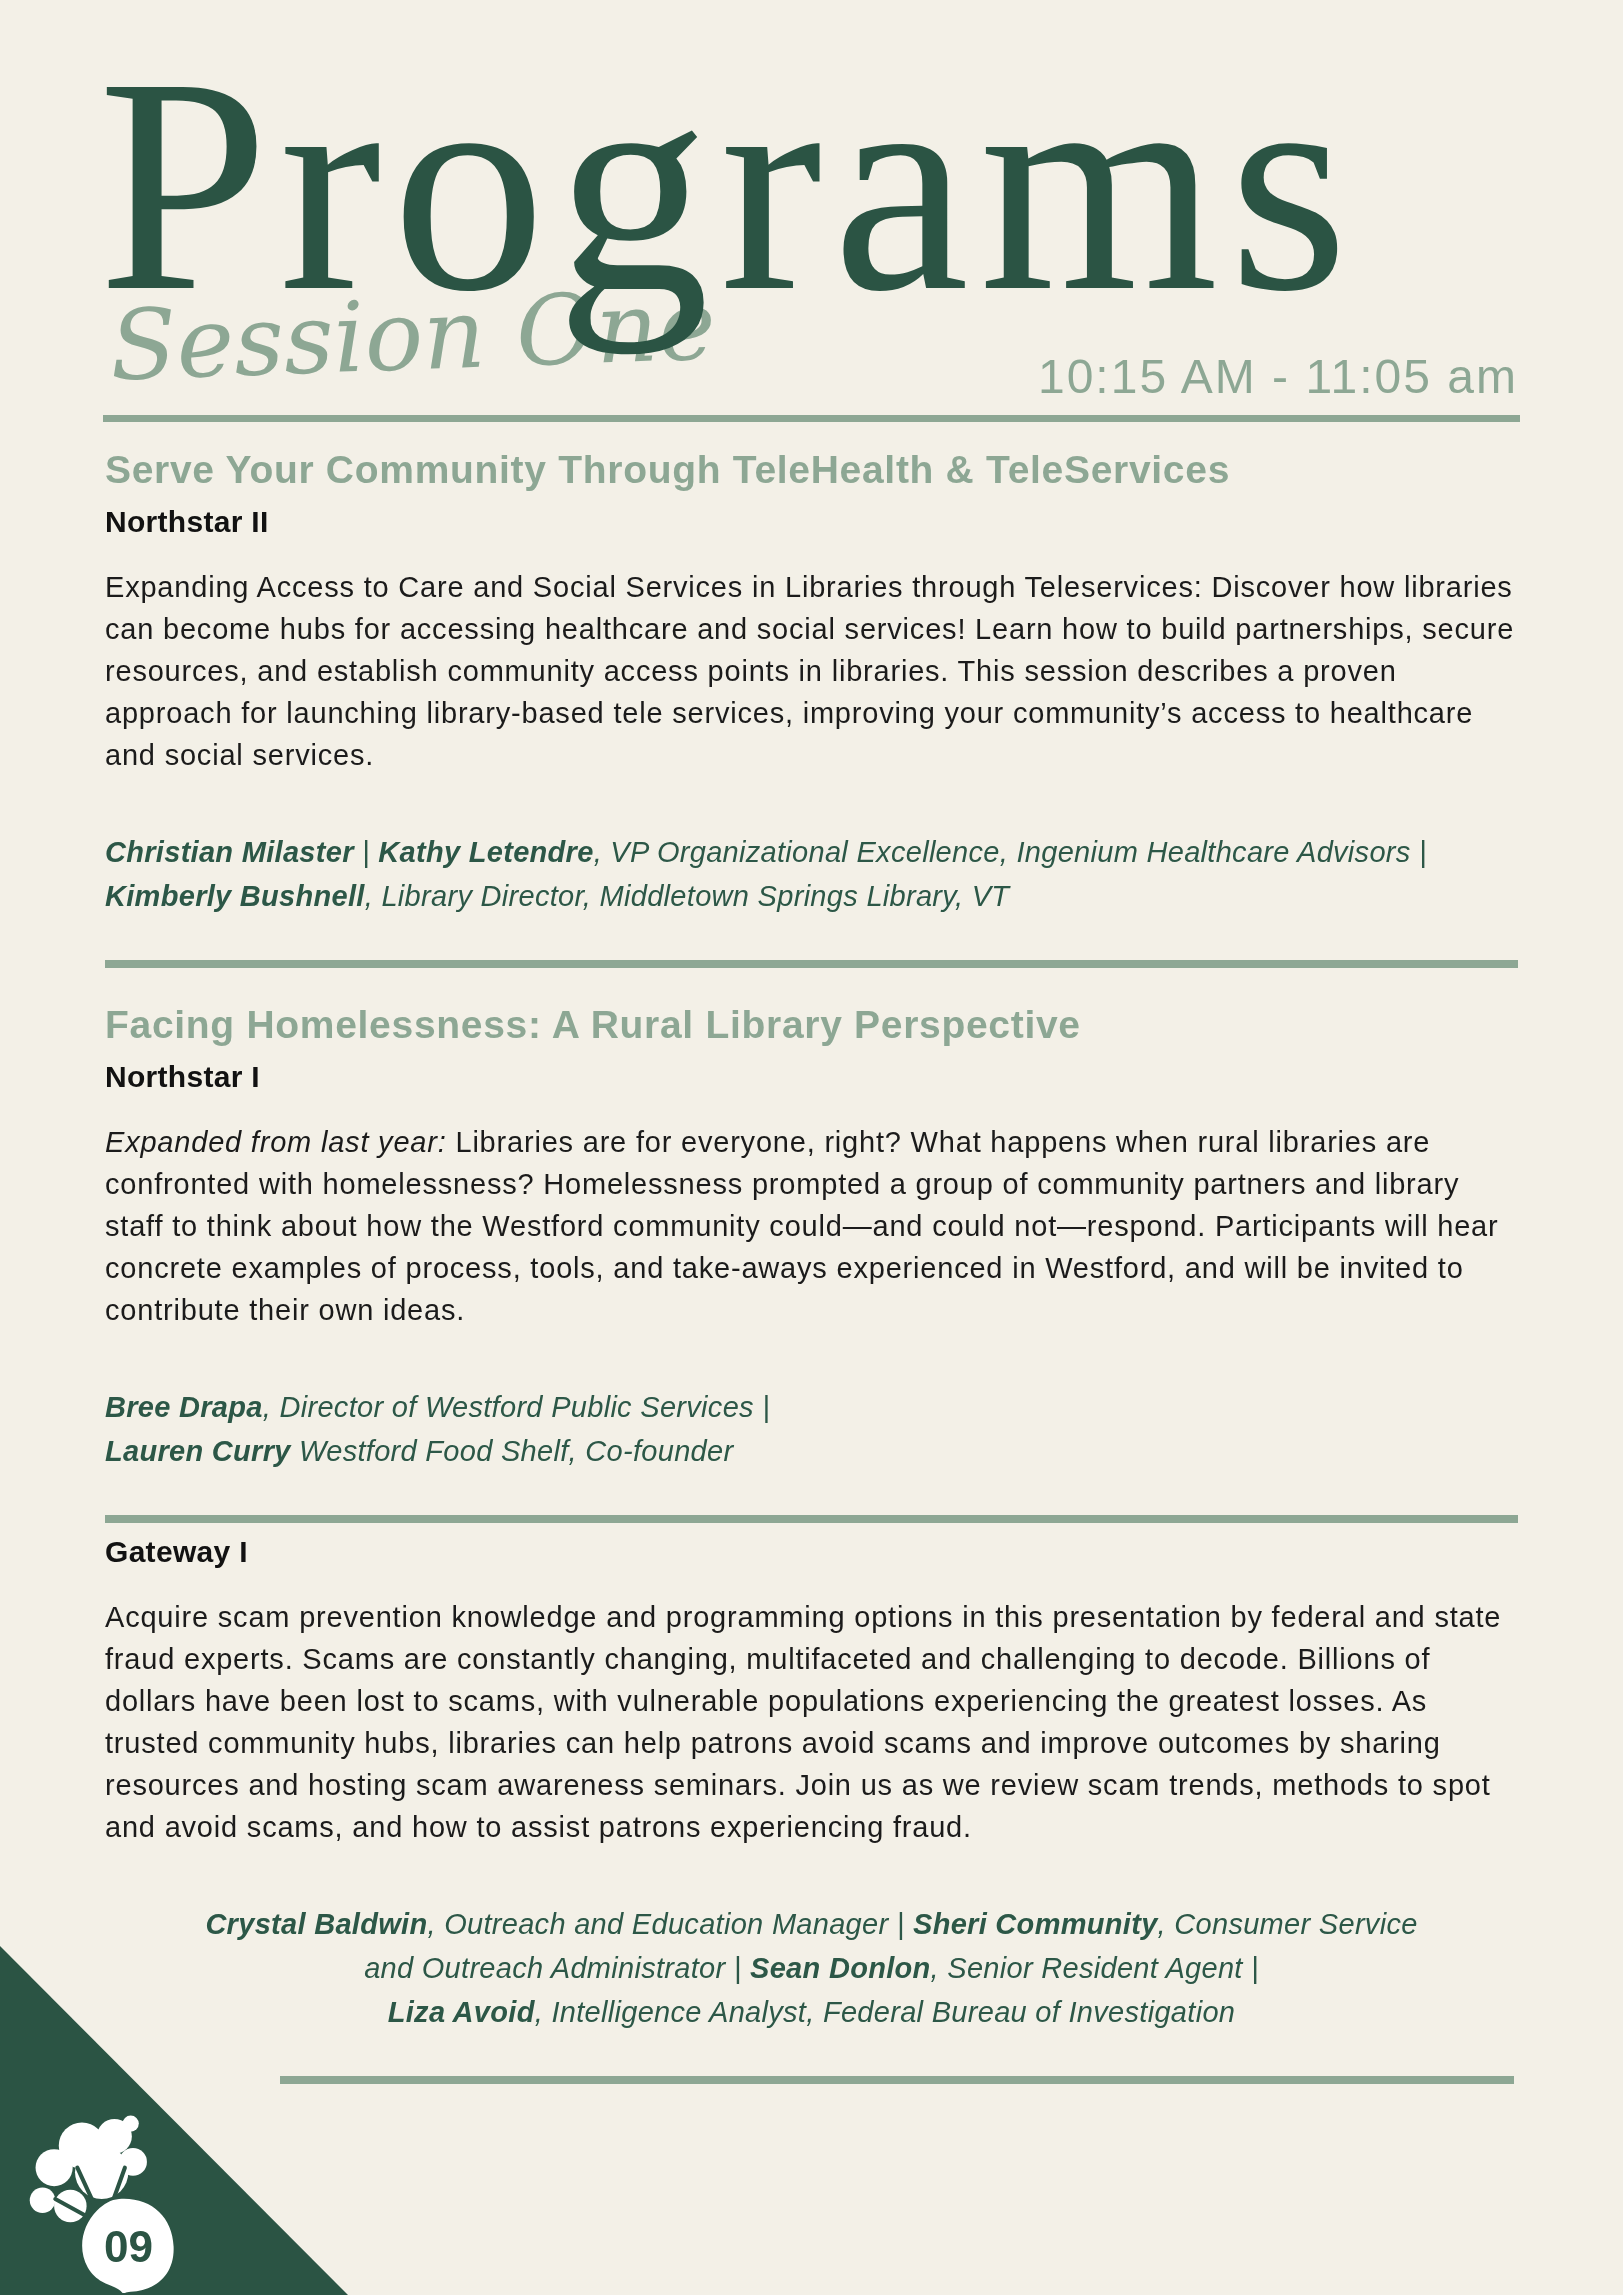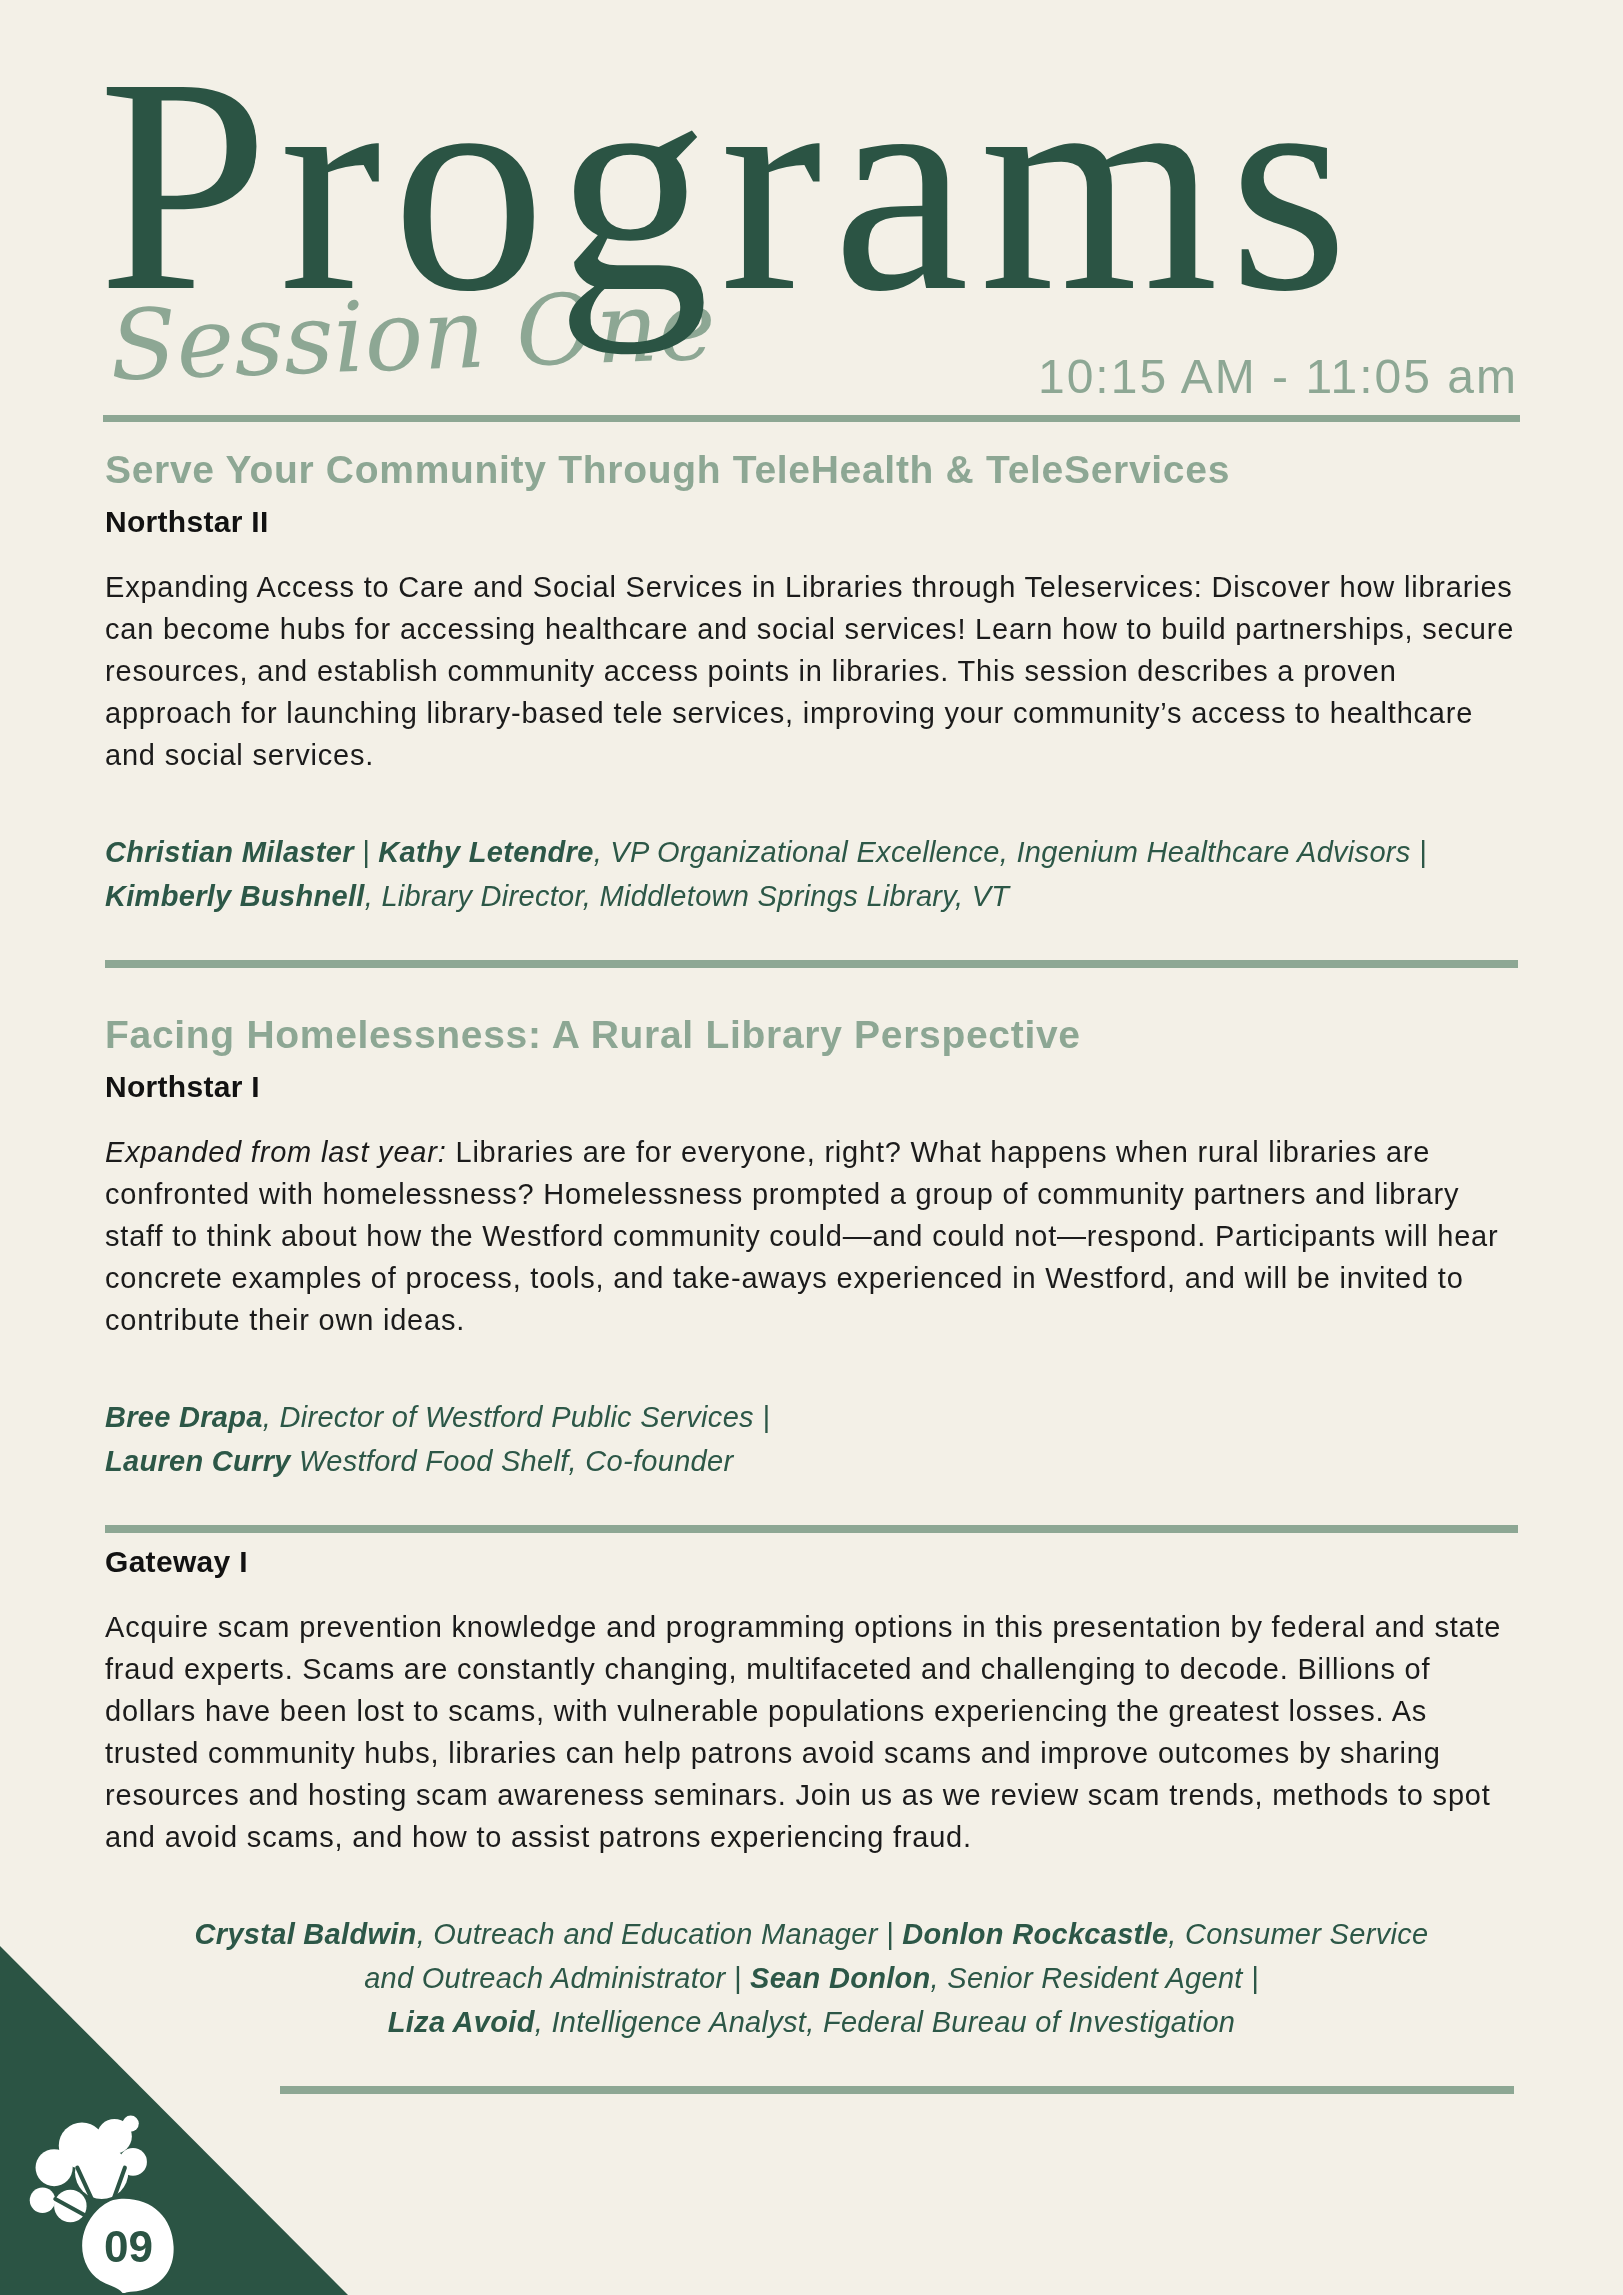--- a/index.html
+++ b/index.html
@@ -48,21 +48,21 @@
     position:absolute;left:103px;top:415px;
     width:1417px;height:7.2px;
     background:var(--sage);
     z-index:1;
   }
   
   .content{
     position:absolute;left:105px;top:432px;width:1413px;
   }
   .s-title{
-    margin-top:45px;
+    margin-top:35px;
     color:var(--sage);
     font-weight:700;
     font-size:39px;line-height:1.15;
     letter-spacing:0.7px;
   }
   .session:first-child .s-title{margin-top:15.7px;}
   .s-room{
     margin-top:14px;
     font-weight:700;
     font-size:30px;line-height:1;
@@ -134,21 +134,21 @@
         <div><span class="bold">Bree Drapa</span><span>, Director of Westford Public Services |</span></div>
         <div><span class="bold">Lauren Curry</span><span> Westford Food Shelf, Co-founder</span></div>
       </div>
     <div class="s-divider"></div>
   </section>
 
   <section class="session session-3">
     <div class="s-room">Gateway I</div>
     <p class="s-desc"><span>Acquire scam prevention knowledge and programming options in this presentation by federal and state fraud experts. Scams are constantly changing, multifaceted and challenging to decode. Billions of dollars have been lost to scams, with vulnerable populations experiencing the greatest losses. As trusted community hubs, libraries can help patrons avoid scams and improve outcomes by sharing resources and hosting scam awareness seminars. Join us as we review scam trends, methods to spot and avoid scams, and how to assist patrons experiencing fraud.</span></p>
     <div class="s-speakers">
-        <div><span class="bold">Crystal Baldwin</span><span>, Outreach and Education Manager | </span><span class="bold">Donlon Rockcastle</span><span>, Consumer Service</span></div>
+        <div><span class="bold">Crystal Baldwin</span><span>, Outreach and Education Manager | </span><span class="bold">Sheri Community</span><span>, Consumer Service</span></div>
         <div><span>and Outreach Administrator | </span><span class="bold">Sean Donlon</span><span>, Senior Resident Agent |</span></div>
         <div><span class="bold">Liza Avoid</span><span>,  Intelligence Analyst, Federal Bureau of Investigation</span></div>
       </div>
     <div class="s-divider"></div>
   </section>
 </main>
 
 <div class="corner-triangle"></div>
 
 <svg class="corner-art" viewBox="0 0 300 312" aria-hidden="true">

